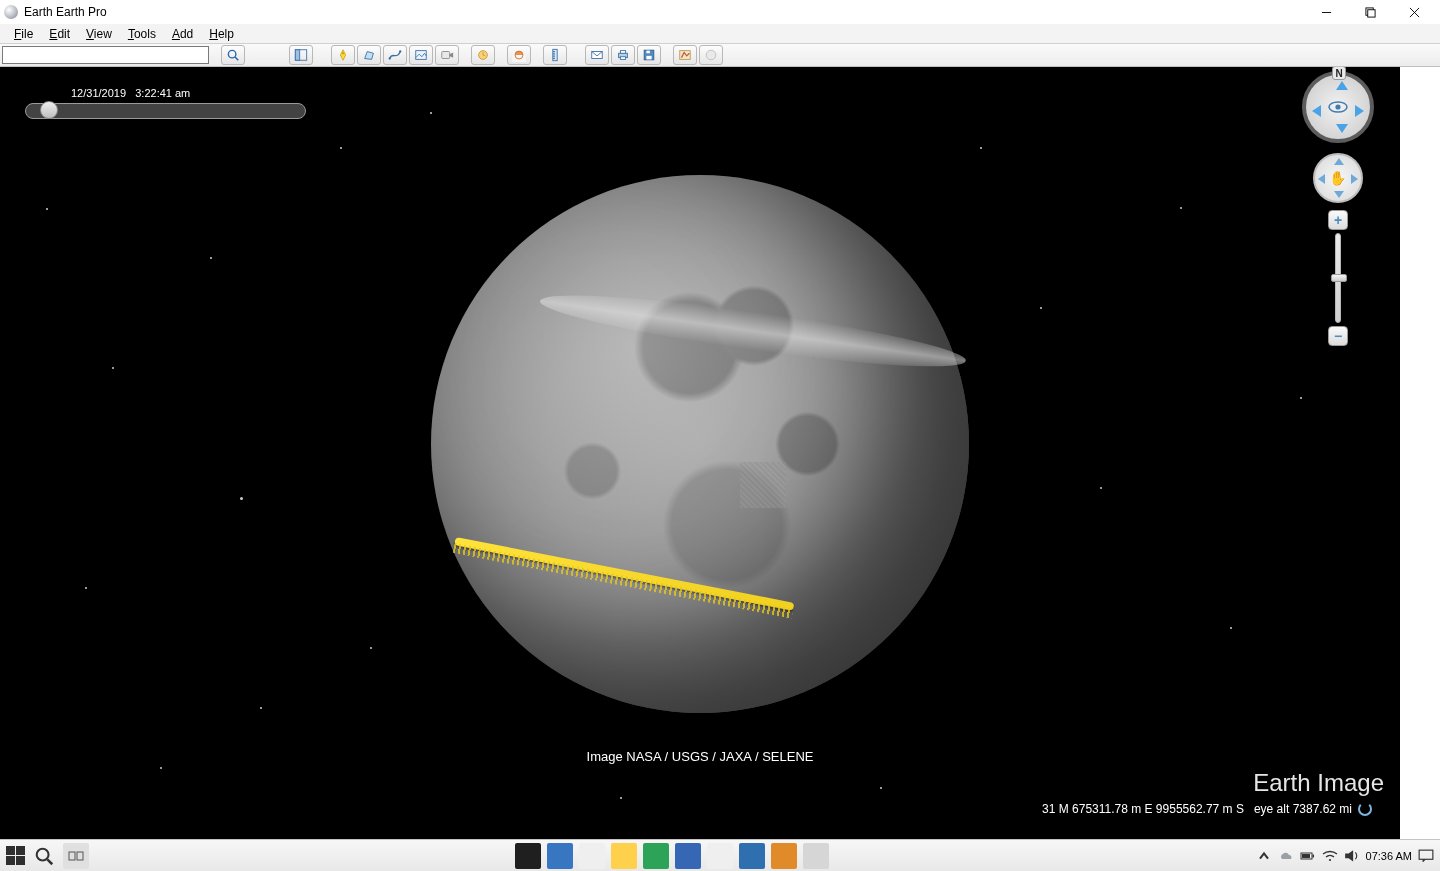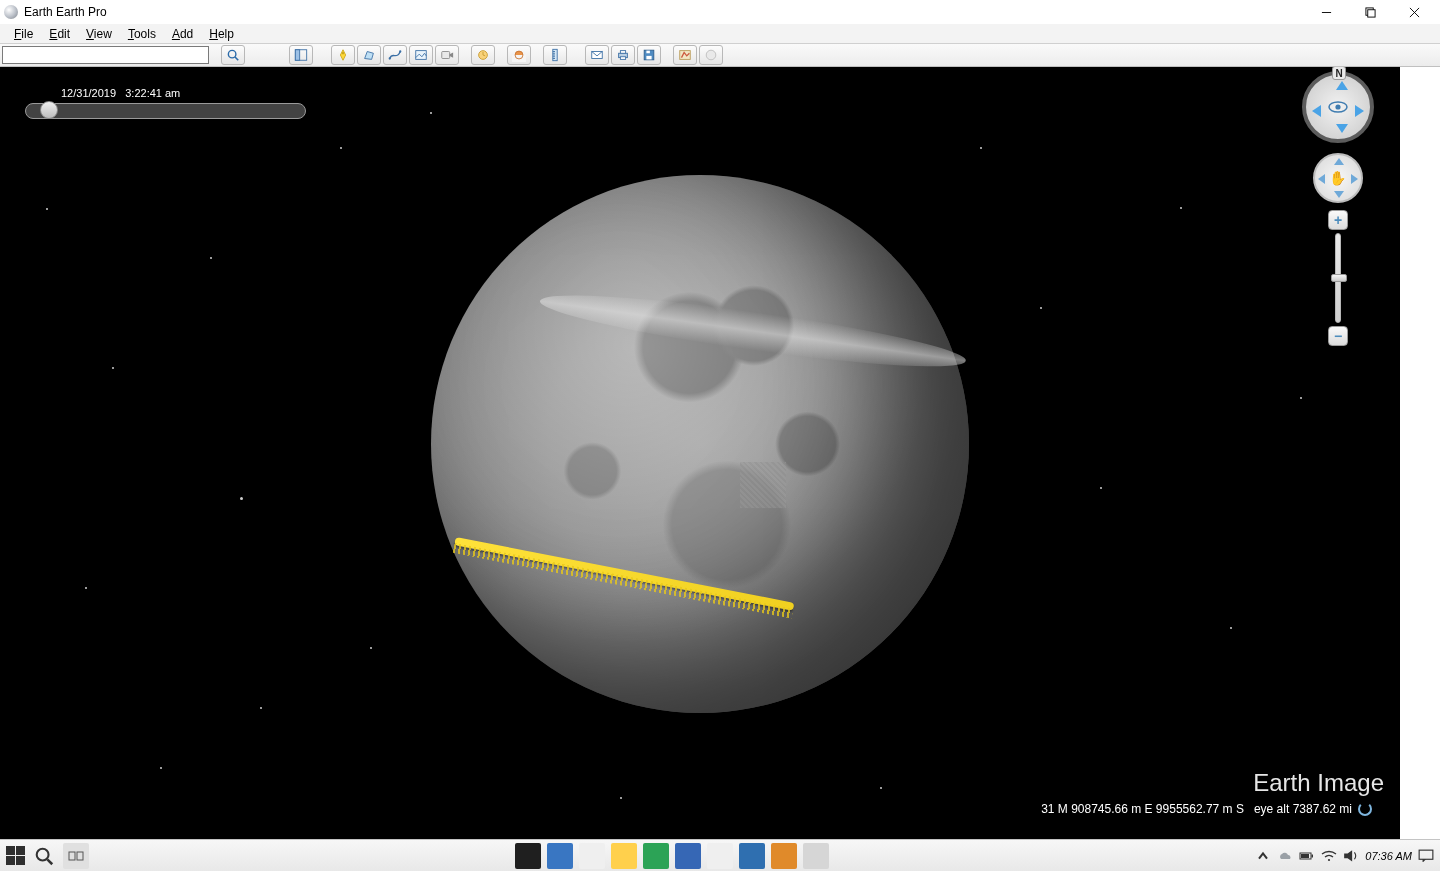--- a/index.html
+++ b/index.html
@@ -21,21 +21,21 @@
 .toolbar { height: 23px; background: linear-gradient(#fafafa,#ececec); border-bottom: 1px solid #c0c0c0; display: flex; align-items: center; padding: 0 2px; gap: 2px; }
 .search-input { width: 207px; height: 18px; border: 1px solid #7a7a7a; background: #fff; font-size: 12px; padding: 0 3px; }
 .tbtn { width: 24px; height: 20px; border: 1px solid #b8b8b8; border-radius: 3px; background: linear-gradient(#fdfdfd,#e6e6e6); display: flex; align-items: center; justify-content: center; }
 .tbtn svg { width: 14px; height: 14px; }
 .tsep { width: 8px; }
 
 
 .viewport { position: relative; width: 1400px; height: 772px; background: #000; overflow: hidden; }
 .star { position: absolute; background: #cfcfcf; border-radius: 50%; }
 .timeslider { position: absolute; left: 25px; top: 20px; width: 290px; }
-.timeslider .label { position: absolute; left: 36px; top: 0; font-size: 11px; color: #fff; white-space: nowrap; }
+.timeslider .label { position: absolute; left: 46px; top: 0; font-size: 11px; color: #fff; white-space: nowrap; }
 .timeslider .track { position: absolute; left: 0; top: 16px; width: 281px; height: 16px; border-radius: 8px; background: rgba(90,90,90,0.75); border: 1px solid #9a9a9a; }
 .timeslider .thumb { position: absolute; left: 15px; top: 14px; width: 18px; height: 18px; border-radius: 50%; background: linear-gradient(#f0f0f0,#bdbdbd); border: 1px solid #888; }
 
 
 .moon { position: absolute; left: 431px; top: 108px; width: 538px; height: 538px; border-radius: 50%;
   background:
     radial-gradient(circle at 38% 32%, rgba(255,255,255,0.35) 0%, rgba(255,255,255,0) 60%),
     radial-gradient(circle at 60% 28%, #636363 0%, #636363 7%, transparent 8%),
     radial-gradient(circle at 48% 32%, #5e5e5e 0%, #5e5e5e 10%, transparent 12%),
     radial-gradient(circle at 70% 50%, #6a6a6a 0%, #6a6a6a 6%, transparent 7%),
@@ -74,21 +74,21 @@
 .zoom { margin: 7px auto 0; width: 20px; position: relative; }
 .zoom .zb { width: 20px; height: 20px; border: 1px solid #999; border-radius: 4px; background: linear-gradient(#fafafa,#dcdcdc); color:#4e8dbd; font-size:14px; font-weight:700; line-height:18px; text-align:center; }
 .zoom .zt { width: 6px; height: 90px; margin: 3px auto; background: linear-gradient(#eaeaea,#cfcfcf); border:1px solid #b8b8b8; border-radius: 3px; position: relative; }
 .zoom .zh { position:absolute; left:-5px; top:40px; width:16px; height:8px; background:linear-gradient(#f6f6f6,#cacaca); border:1px solid #999; border-radius:2px; }
 
 
 .statusbar { position: absolute; left: 0; bottom: 21px; width: 1400px; height: 18px; color: #fff; font-size: 12px; display: flex; align-items: center; justify-content: flex-end; padding-right: 28px; }
 .statusbar .spin { width:14px; height:14px; border:2px solid #7fb6df; border-top-color: transparent; border-radius:50%; margin-left:6px; }
 
 
-.taskbar { height: 32px; background: linear-gradient(#f7f7f7,#e8e8e8); border-top: 1px solid #c4c4c4; display: flex; align-items: center; padding: 0 6px; position: relative; font-style: italic; }
+.taskbar { height: 32px; background: linear-gradient(#f7f7f7,#e8e8e8); border-top: 1px solid #c4c4c4; display: flex; align-items: center; padding: 0 6px; position: relative; }
 .tb-left { display:flex; align-items:center; gap:8px; height:100%; }
 .start { width: 19px; height: 19px; display:grid; grid-template-columns: 1fr 1fr; grid-template-rows: 1fr 1fr; gap:1px; }
 .start div { background:#2f2f2f; }
 .tb-search { width: 22px; height: 22px; display:flex; align-items:center; justify-content:center; }
 .tb-icon { width: 26px; height: 26px; border-radius: 2px; background:#e0e0e0; display:flex; align-items:center; justify-content:center; flex:0 0 auto; }
 .tb-icon svg { width:18px; height:18px; }
 .tb-center { flex:1; display:flex; align-items:center; justify-content:center; gap:6px; }
 .tb-right { margin-left:auto; display:flex; align-items:center; gap:6px; font-size:11px; color:#000; }
 .tray-icon { width:16px; height:16px; display:flex; align-items:center; justify-content:center; }
 </style>
@@ -262,20 +262,21 @@
     <div class="label"><span>12/31/2019</span>&nbsp;&nbsp;&nbsp;<span>3:22:41 am</span></div>
     <div class="track"></div>
     <div class="thumb"></div>
   </div>
 
   <div class="moon"></div>
   <div class="bright-strip"></div>
   <div class="patch"></div>
   <div class="yellow-arc"></div>
 
+  <div class="credit">Image NASA / USGS / JAXA / SELENE</div>
   <div class="watermark"><span class="g1">Earth</span><span class="g2"> Image</span></div>
 
   <div class="nav">
     <div class="n-badge">N</div>
     <div class="compass">
       <svg class="eye" width="20" height="12" viewBox="0 0 20 12">
           <ellipse cx="10" cy="6" rx="9" ry="5" fill="none" stroke="#3f7cb0" stroke-width="1.5"></ellipse>
           <circle cx="10" cy="6" r="2.6" fill="#3f7cb0"></circle>
         </svg>
       <div class="arrow au"></div>
@@ -293,21 +294,21 @@
     <div class="zoom">
       <div class="zb">+</div>
       <div class="zt">
           <div class="zh"></div>
         </div>
       <div class="zb">−</div>
     </div>
   </div>
 
   <div class="statusbar">
-    <span>31 M 908745.66 m E 9955562.77 m S</span>
+    <span>31 M 675311.78 m E 9955562.77 m S</span>
     <span style="width:10px"></span>
     <span>eye alt 7387.62 mi</span>
     <div class="spin"></div>
   </div>
 </div>
 
 <div class="taskbar">
   <div class="tb-left">
     <div class="start">
         <div></div>

